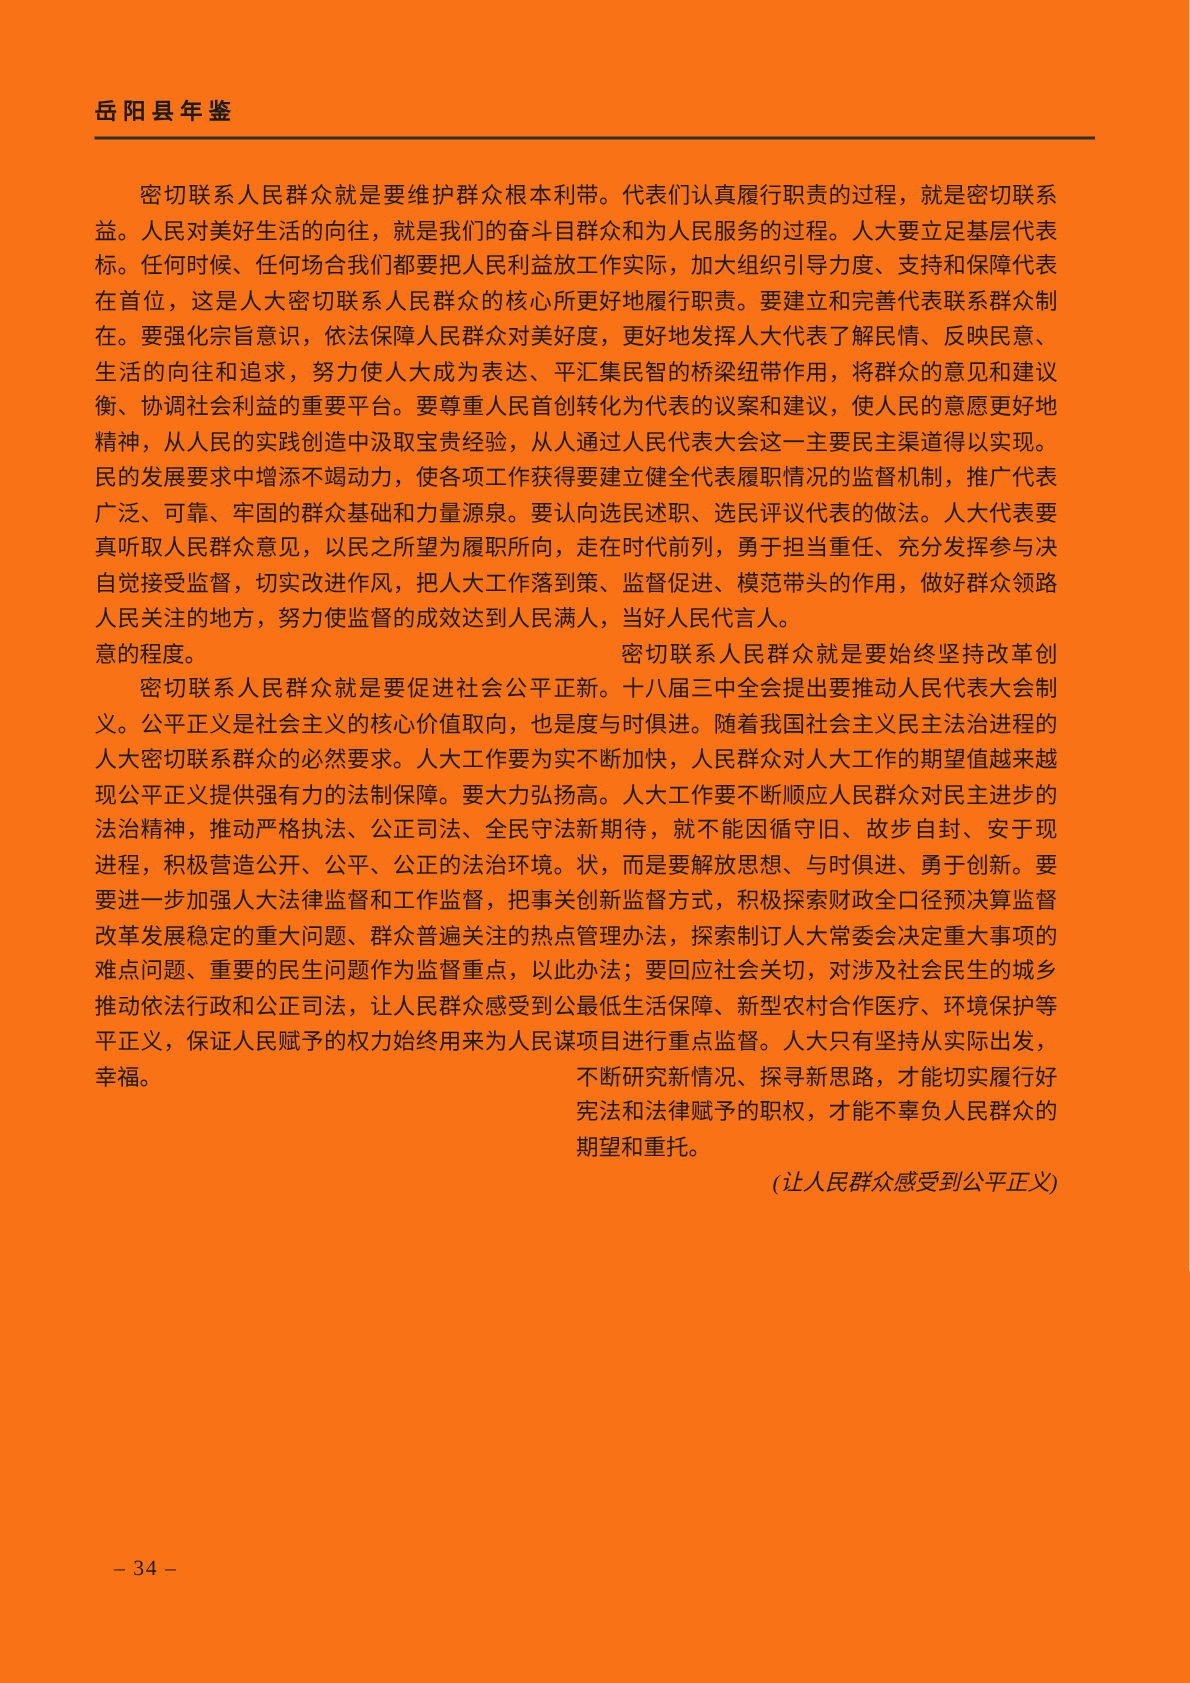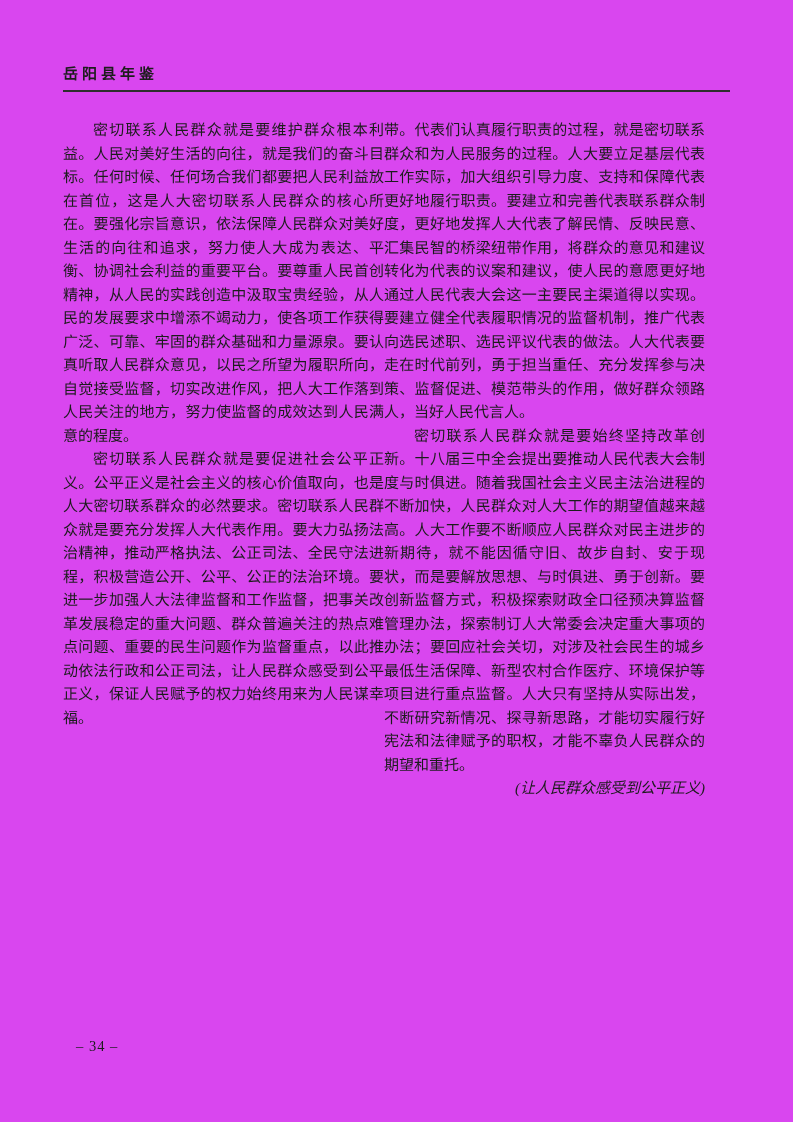--- a/index.html
+++ b/index.html
@@ -3,21 +3,21 @@
 <meta charset="utf-8">
 <style>
   * { margin: 0; padding: 0; box-sizing: border-box; }
   html, body { background: #ffffff; }
   body { font-family: "Liberation Serif", "DejaVu Serif", serif; }
 
   .page {
     position: relative;
     width: 793px;
     height: 1122px;
-    background: #d946ef;
+    background: #f97316;
     overflow: hidden;
   }
 
   .content {
     position: absolute;
     left: 63px;
     top: 0;
     width: 667px;
   }
 
@@ -73,21 +73,21 @@
   <div class="content">
 
     <div class="header">
       <span class="header-title">岳阳县年鉴</span>
     </div>
 
     <div class="columns">
 
       <div class="col">
         <p class="para indent">密切联系人民群众就是要维护群众根本利益。人民对美好生活的向往，就是我们的奋斗目标。任何时候、任何场合我们都要把人民利益放在首位，这是人大密切联系人民群众的核心所在。要强化宗旨意识，依法保障人民群众对美好生活的向往和追求，努力使人大成为表达、平衡、协调社会利益的重要平台。要尊重人民首创精神，从人民的实践创造中汲取宝贵经验，从人民的发展要求中增添不竭动力，使各项工作获得广泛、可靠、牢固的群众基础和力量源泉。要认真听取人民群众意见，以民之所望为履职所向，自觉接受监督，切实改进作风，把人大工作落到人民关注的地方，努力使监督的成效达到人民满意的程度。</p>
-        <p class="para indent">密切联系人民群众就是要促进社会公平正义。公平正义是社会主义的核心价值取向，也是人大密切联系群众的必然要求。密切联系人民群众就是要充分发挥人大代表作用。要大力弘扬法治精神，推动严格执法、公正司法、全民守法进程，积极营造公开、公平、公正的法治环境。要进一步加强人大法律监督和工作监督，把事关改革发展稳定的重大问题、群众普遍关注的热点难点问题、重要的民生问题作为监督重点，以此推动依法行政和公正司法，让人民群众感受到公平正义，保证人民赋予的权力始终用来为人民谋幸福。</p>
+        <p class="para indent">密切联系人民群众就是要促进社会公平正义。公平正义是社会主义的核心价值取向，也是人大密切联系群众的必然要求。人大工作要为实现公平正义提供强有力的法制保障。要大力弘扬法治精神，推动严格执法、公正司法、全民守法进程，积极营造公开、公平、公正的法治环境。要进一步加强人大法律监督和工作监督，把事关改革发展稳定的重大问题、群众普遍关注的热点难点问题、重要的民生问题作为监督重点，以此推动依法行政和公正司法，让人民群众感受到公平正义，保证人民赋予的权力始终用来为人民谋幸福。</p>
       </div>
 
       <div class="col">
         <p class="para">带。代表们认真履行职责的过程，就是密切联系群众和为人民服务的过程。人大要立足基层代表工作实际，加大组织引导力度、支持和保障代表更好地履行职责。要建立和完善代表联系群众制度，更好地发挥人大代表了解民情、反映民意、汇集民智的桥梁纽带作用，将群众的意见和建议转化为代表的议案和建议，使人民的意愿更好地通过人民代表大会这一主要民主渠道得以实现。要建立健全代表履职情况的监督机制，推广代表向选民述职、选民评议代表的做法。人大代表要走在时代前列，勇于担当重任、充分发挥参与决策、监督促进、模范带头的作用，做好群众领路人，当好人民代言人。</p>
         <p class="para indent">密切联系人民群众就是要始终坚持改革创新。十八届三中全会提出要推动人民代表大会制度与时俱进。随着我国社会主义民主法治进程的不断加快，人民群众对人大工作的期望值越来越高。人大工作要不断顺应人民群众对民主进步的新期待，就不能因循守旧、故步自封、安于现状，而是要解放思想、与时俱进、勇于创新。要创新监督方式，积极探索财政全口径预决算监督管理办法，探索制订人大常委会决定重大事项的办法；要回应社会关切，对涉及社会民生的城乡最低生活保障、新型农村合作医疗、环境保护等项目进行重点监督。人大只有坚持从实际出发，不断研究新情况、探寻新思路，才能切实履行好宪法和法律赋予的职权，才能不辜负人民群众的期望和重托。</p>
         <p class="para signature">(让人民群众感受到公平正义)</p>
       </div>
 
     </div>
   </div>

